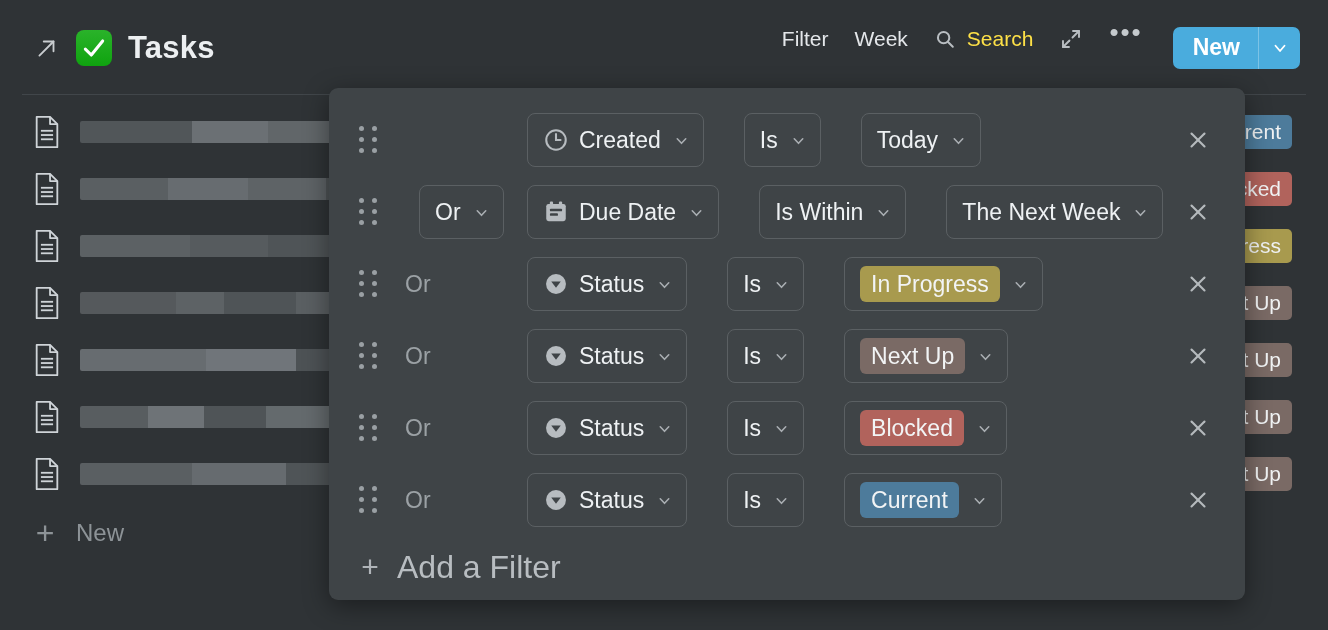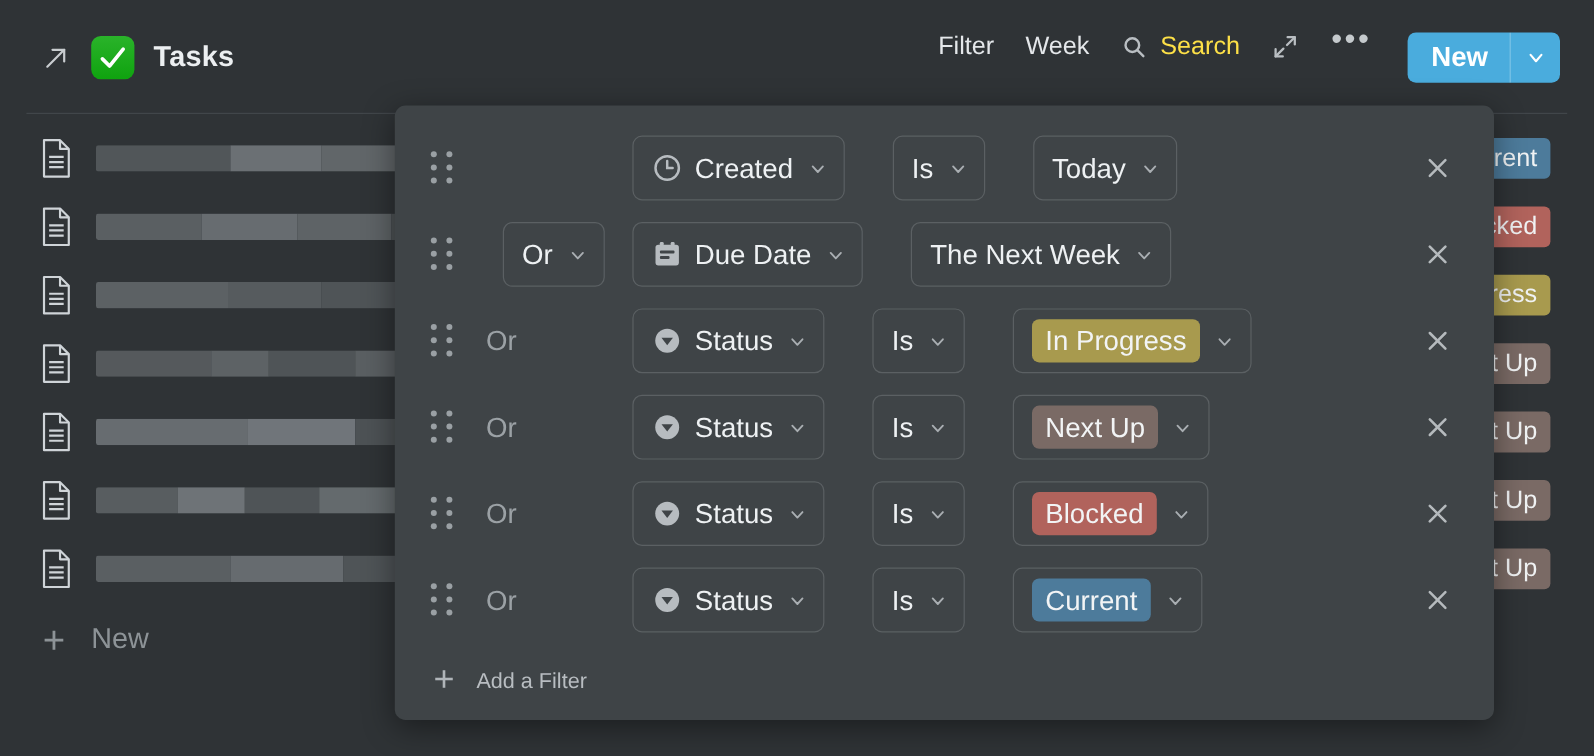--- a/index.html
+++ b/index.html
@@ -32,21 +32,21 @@
   }
   .app-emoji {
     width: 36px; height: 36px;
     border-radius: 8px;
     background: linear-gradient(180deg,#2ab32a 0%,#0fa30f 100%);
     display: flex; align-items: center; justify-content: center;
     font-size: 26px; line-height: 1;
   }
   .app-emoji svg { display:block; }
   .page-title {
-    font-size: 24px; font-weight: bold;
+    font-size: 31px; font-weight: bold;
     color: #eceff1;
     letter-spacing: 0.2px;
   }
   .header-right {
     margin-left: auto;
     display: flex; align-items: flex-start;
     gap: 26px;
     padding-right: 28px;
   }
   .tool-link {
@@ -233,21 +233,21 @@
   .add-filter {
     display: flex; align-items: center;
     gap: 16px;
     padding-left: 30px;
     height: 62px;
   }
   .add-filter .plus {
     font-size: 30px; color: #b0b5b9; line-height: 1;
     width: 22px; text-align: center;
   }
-  .add-filter .label { font-size: 18px; color: #b8bdc1; }
+  .add-filter .label { font-size: 32px; color: #b8bdc1; }
 </style>
 </head>
 <body>
 
 <div id="app">
 
   <div class="header">
     <div class="header-left">
       <span class="open-arrow">
         <svg width="26" height="26" viewBox="0 0 24 24" fill="none" stroke="currentColor" stroke-width="1.7" stroke-linecap="round" stroke-linejoin="round">
@@ -528,20 +528,28 @@
               </svg>
             </span>
             <span class="txt">Due Date</span>
             <span class="caret">
               <svg width="17" height="17" viewBox="0 0 24 24" fill="none" stroke="currentColor" stroke-width="2.2" stroke-linecap="round" stroke-linejoin="round">
                 <polyline points="6,9.5 12,16 18,9.5"></polyline>
               </svg>
             </span>
           </span>
           <span class="chipbox">
+            <span class="txt">Is Within</span>
+            <span class="caret">
+              <svg width="17" height="17" viewBox="0 0 24 24" fill="none" stroke="currentColor" stroke-width="2.2" stroke-linecap="round" stroke-linejoin="round">
+                <polyline points="6,9.5 12,16 18,9.5"></polyline>
+              </svg>
+            </span>
+          </span>
+          <span class="chipbox">
             <span class="txt">The Next Week</span>
             <span class="caret">
               <svg width="17" height="17" viewBox="0 0 24 24" fill="none" stroke="currentColor" stroke-width="2.2" stroke-linecap="round" stroke-linejoin="round">
                 <polyline points="6,9.5 12,16 18,9.5"></polyline>
               </svg>
             </span>
           </span>
           <span class="row-remove">
             <svg width="24" height="24" viewBox="0 0 24 24" fill="none" stroke="currentColor" stroke-width="2.1" stroke-linecap="round">
               <line x1="5.5" y1="5.5" x2="18.5" y2="18.5"></line>

